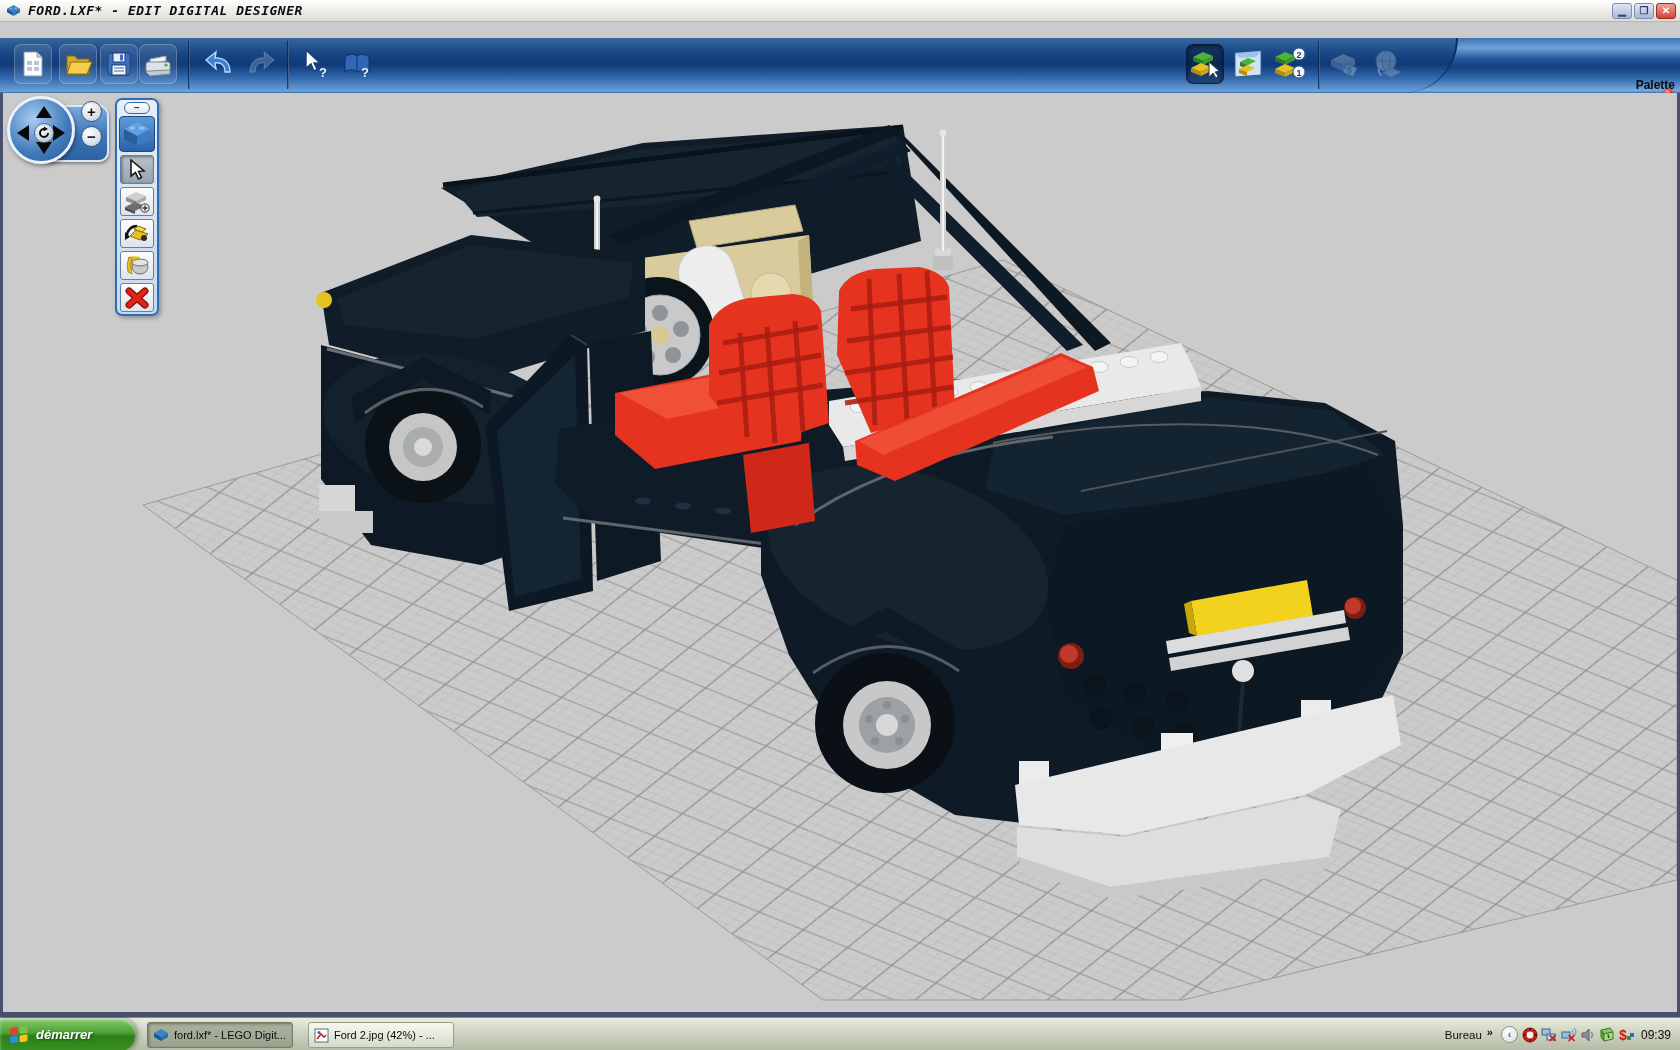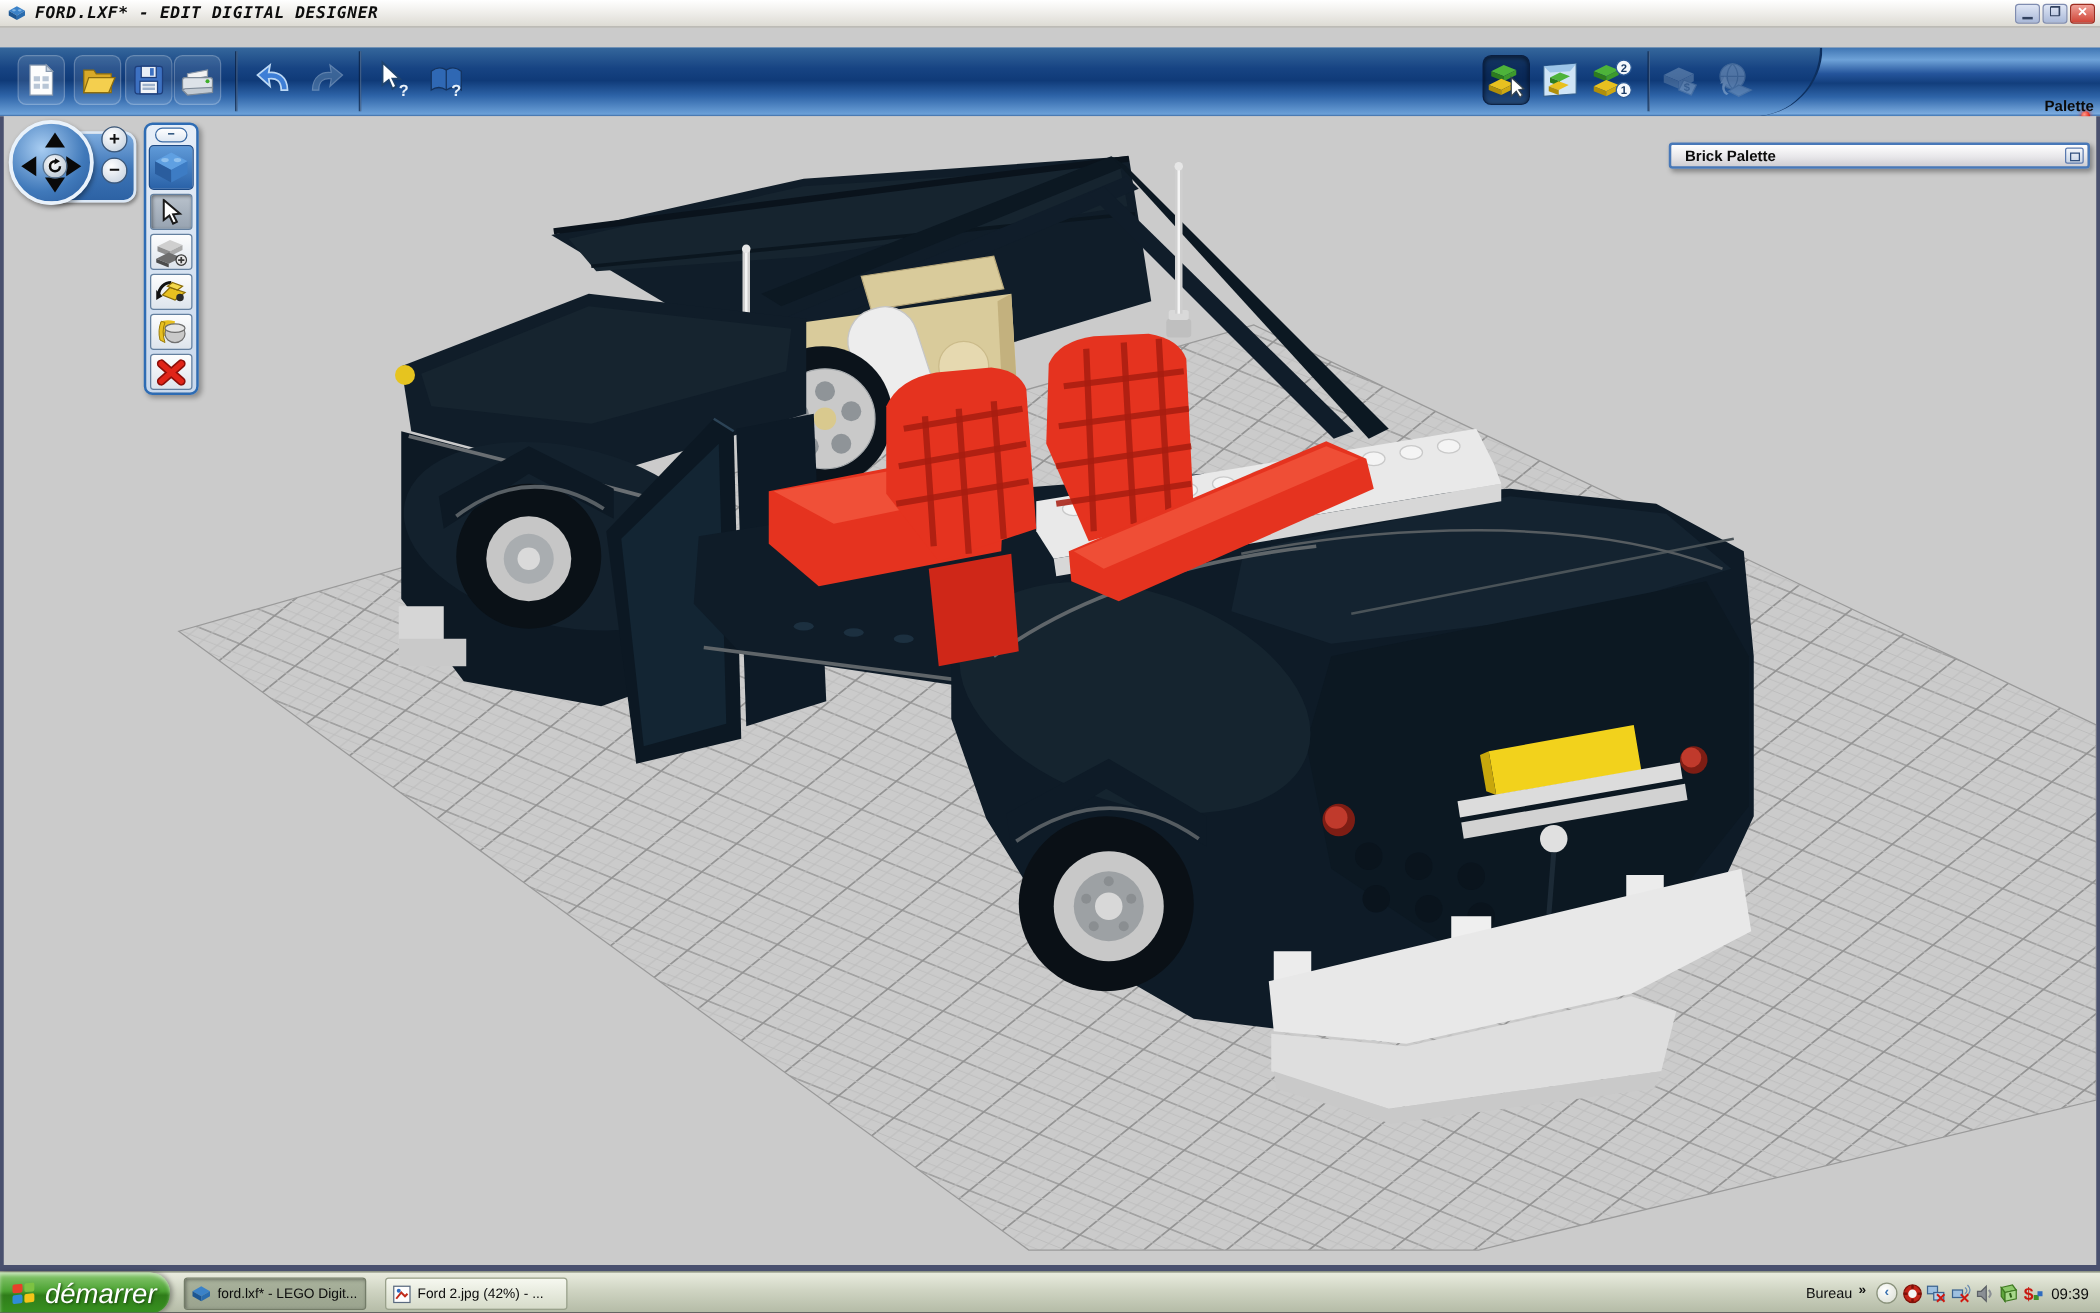--- a/index.html
+++ b/index.html
@@ -92,21 +92,21 @@
     background:linear-gradient(#f4f7fb,#c8d4e6);position:relative;}
   .brickbar-btn::after{content:"";position:absolute;left:3px;top:3px;width:6px;height:5px;border:1px solid #32507e;}
 
   
   .taskbar{position:absolute;left:0;top:1017px;width:1680px;height:33px;
     background:linear-gradient(180deg,#e9ecdf 0%,#cfd4c2 45%,#b4bba6 100%);border-top:1px solid #878f79;}
   .startbtn{position:absolute;left:0;top:0;width:136px;height:33px;border-radius:0 16px 16px 0;
     background:linear-gradient(180deg,#8cc973 0%,#4ba232 45%,#2f7d19 55%,#389221 100%);
     box-shadow:inset 0 2px 3px rgba(255,255,255,.5),2px 0 4px rgba(0,0,0,.35);
     display:flex;align-items:center;padding-left:8px;}
-  .start-label{color:#fff;font-weight:normal;font-style:italic;font-size:22px;margin-left:6px;
+  .start-label{color:#fff;font-weight:bold;font-style:italic;font-size:13px;margin-left:6px;
     text-shadow:1px 1px 2px #1d4a0e;}
   .taskbtn{position:absolute;top:4px;height:26px;width:146px;border-radius:3px;display:flex;align-items:center;
     padding:0 5px;font-size:11px;color:#0c0c0c;white-space:nowrap;overflow:hidden;}
   .taskbtn .tlabel{overflow:hidden;text-overflow:ellipsis;margin-left:5px;}
   .taskbtn.pressed{background:linear-gradient(180deg,#a9b29c,#9aa38e);border:1px solid #737c68;
     box-shadow:inset 1px 1px 3px rgba(0,0,0,.35);}
   .taskbtn.normal{background:linear-gradient(180deg,#f6f8f0,#d6dbc9);border:1px solid #99a18b;}
   .tray{position:absolute;right:0;top:0;height:33px;display:flex;align-items:center;}
   .bureau-label{font-size:11.5px;color:#111;}
   .tray-chevron{font-size:11px;font-weight:bold;color:#111;margin:0 8px 6px 5px;}
@@ -487,24 +487,20 @@
         </svg>
       </div>
       <div class="pal-tool">
         <svg width="24" height="22" viewBox="0 0 24 22">
           <path d="M4,4 L20,18 M20,4 L4,18" stroke="#8c0f0a" stroke-width="7" stroke-linecap="round"></path>
           <path d="M4,4 L20,18 M20,4 L4,18" stroke="#e02418" stroke-width="4.4" stroke-linecap="round"></path>
         </svg>
       </div>
     </div>
 
-    <div class="brickbar">
-      <span class="brickbar-title">Brick Palette</span>
-      <div class="brickbar-btn"></div>
-    </div>
   </div>
 
   <div class="bottom-border"></div>
 
   <div class="taskbar">
     <div class="startbtn">
       <svg width="22" height="22" viewBox="0 0 22 22">
         <g transform="skewY(-6)">
           <rect x="2" y="4" width="8" height="7" rx="1.5" fill="#e8402a"></rect>
           <rect x="11.5" y="4" width="8" height="7" rx="1.5" fill="#7dc242"></rect>

